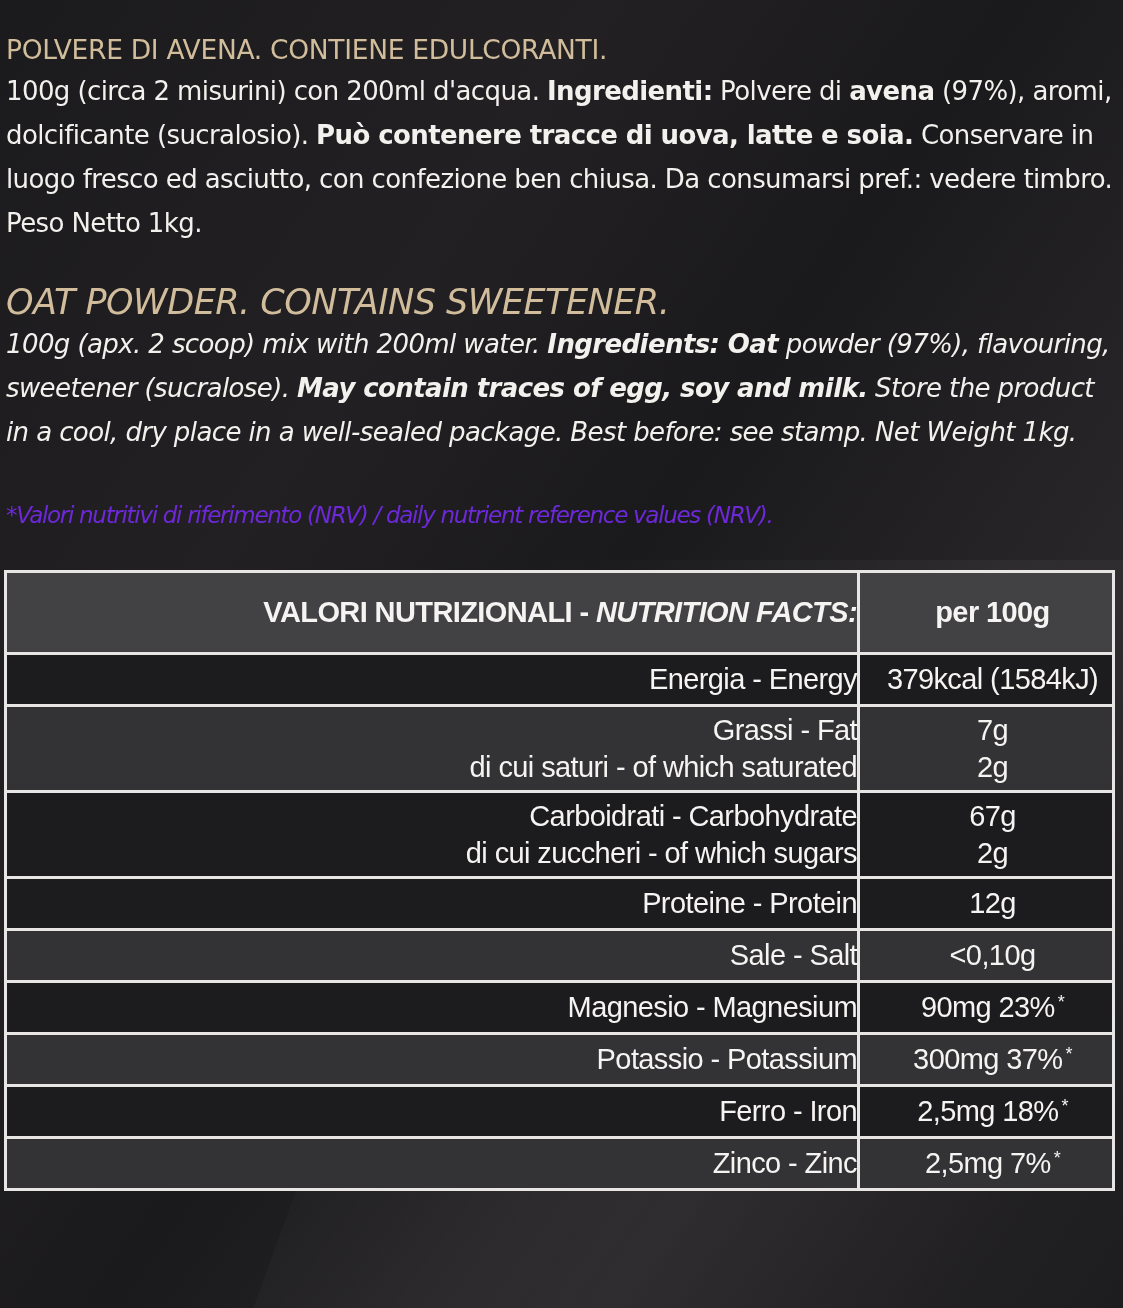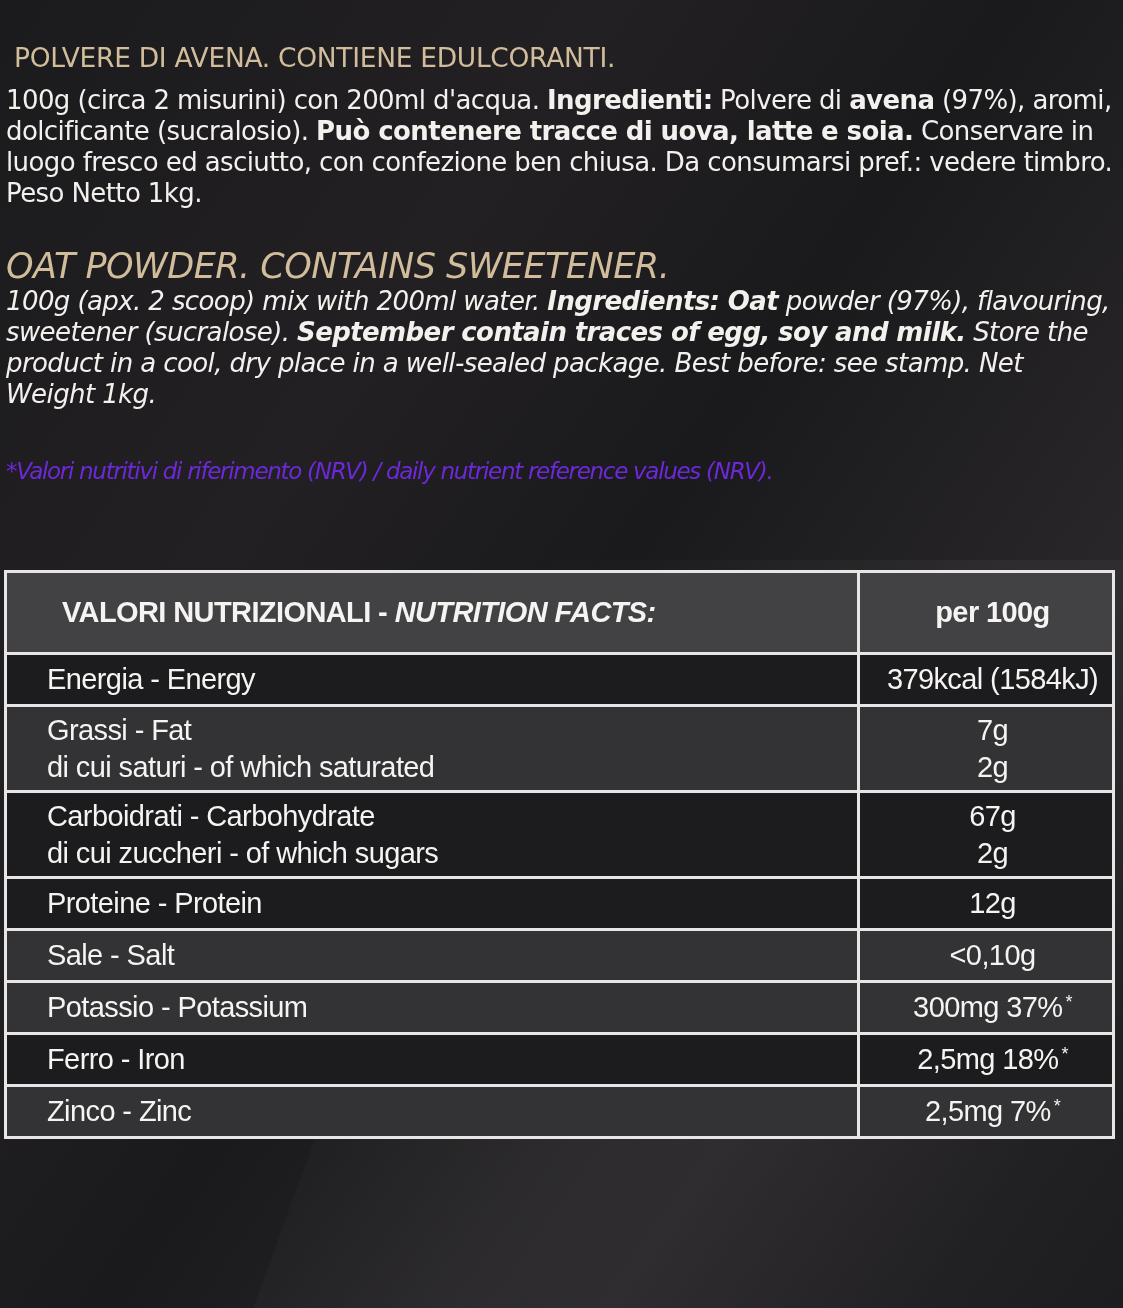--- a/index.html
+++ b/index.html
@@ -28,26 +28,26 @@
     position: absolute;
     left: 6px;
     top: 30px;
     width: 1110px;
   }
   .it-heading {
     color: #d1bd9c;
     font-size: 26.5px;
     letter-spacing: -0.3px;
     line-height: 39px;
-    margin: 8px;
+    margin: 0;
     font-weight: normal;
   }
   .para {
     font-size: 26px;
-    line-height: 31px;
+    line-height: 44px;
     margin: 0;
     letter-spacing: -0.6px;
     color: #f3f1ee;
   }
   .para b { font-weight: bold; }
   .en-block {
     margin-top: 38px;
     font-style: italic;
   }
   .en-heading {
@@ -80,20 +80,21 @@
     border-collapse: collapse;
     font-family: "Liberation Sans", sans-serif;
   }
   td {
     border: 3px solid #e8e6e4;
     padding: 0;
     vertical-align: middle;
     color: #f6f4f2;
     font-size: 29px;
     letter-spacing: -0.6px;
+    text-align: right;
   }
   tr:first-child td { border-top: none; }
   td:first-child { border-left: none; padding-left: 40px; }
   td:last-child { border-right: none; padding-left: 13px; }
   tr:last-child td { border-bottom: none; }
   .col-name {
     width: 795px;
     padding-left: 47px;
   }
   .col-val {
@@ -128,21 +129,21 @@
   <section>
     <h2 class="it-heading">POLVERE DI AVENA. CONTIENE EDULCORANTI.</h2>
     <p class="para">
       <span>100g (circa 2 misurini) con 200ml d'acqua. </span><b>Ingredienti:</b><span> Polvere di </span><b>avena</b><span> (97%), aromi, dolcificante (sucralosio). </span><b>Può contenere tracce di uova, latte e soia.</b><span> Conservare in luogo fresco ed asciutto, con confezione ben chiusa. Da consumarsi pref.: vedere timbro. Peso Netto 1kg.</span>
     </p>
   </section>
 
   <section class="en-block">
     <h2 class="en-heading">OAT POWDER. CONTAINS SWEETENER.</h2>
     <p class="para">
-      <span>100g (apx. 2 scoop) mix with 200ml water. </span><b>Ingredients: Oat</b><span> powder (97%), flavouring, sweetener (sucralose). </span><b>September contain traces of egg, soy and milk.</b><span> Store the product in a cool, dry place in a well-sealed package. Best before: see stamp. Net Weight 1kg.</span>
+      <span>100g (apx. 2 scoop) mix with 200ml water. </span><b>Ingredients: Oat</b><span> powder (97%), flavouring, sweetener (sucralose). </span><b>May contain traces of egg, soy and milk.</b><span> Store the product in a cool, dry place in a well-sealed package. Best before: see stamp. Net Weight 1kg.</span>
     </p>
   </section>
 
   <p class="note">*Valori nutritivi di riferimento (NRV) / daily nutrient reference values (NRV).</p>
 </div>
 
 <div class="table-wrap">
   <table>
     <tbody id="nutrition-body">
       <tr class="head-row">
@@ -186,20 +187,28 @@
           </td>
         </tr>
         <tr class="row-mid row-single">
           <td class="col-name">
             <span class="line">Sale - Salt</span>
           </td>
           <td class="col-val">
             <span class="line"><span>&lt;0,10g</span></span>
           </td>
         </tr>
+        <tr class="row-dark row-single">
+          <td class="col-name">
+            <span class="line">Magnesio - Magnesium</span>
+          </td>
+          <td class="col-val">
+            <span class="line"><span>90mg 23%</span><span class="star">*</span></span>
+          </td>
+        </tr>
         <tr class="row-mid row-single">
           <td class="col-name">
             <span class="line">Potassio - Potassium</span>
           </td>
           <td class="col-val">
             <span class="line"><span>300mg 37%</span><span class="star">*</span></span>
           </td>
         </tr>
         <tr class="row-dark row-single">
           <td class="col-name">

